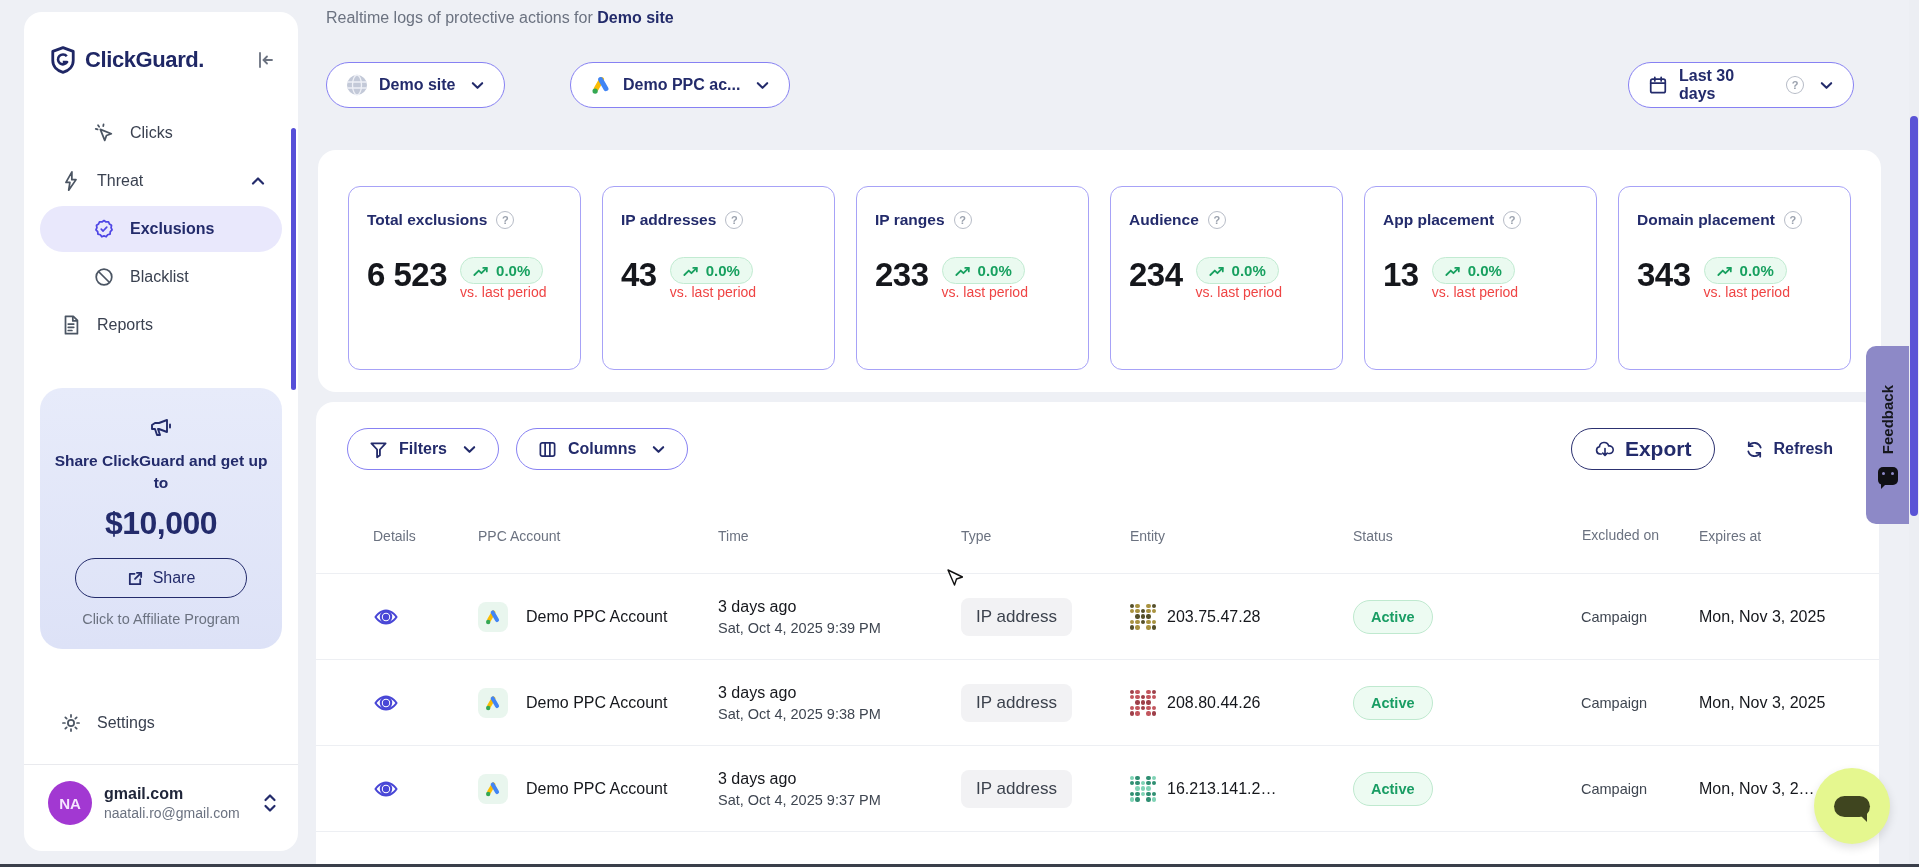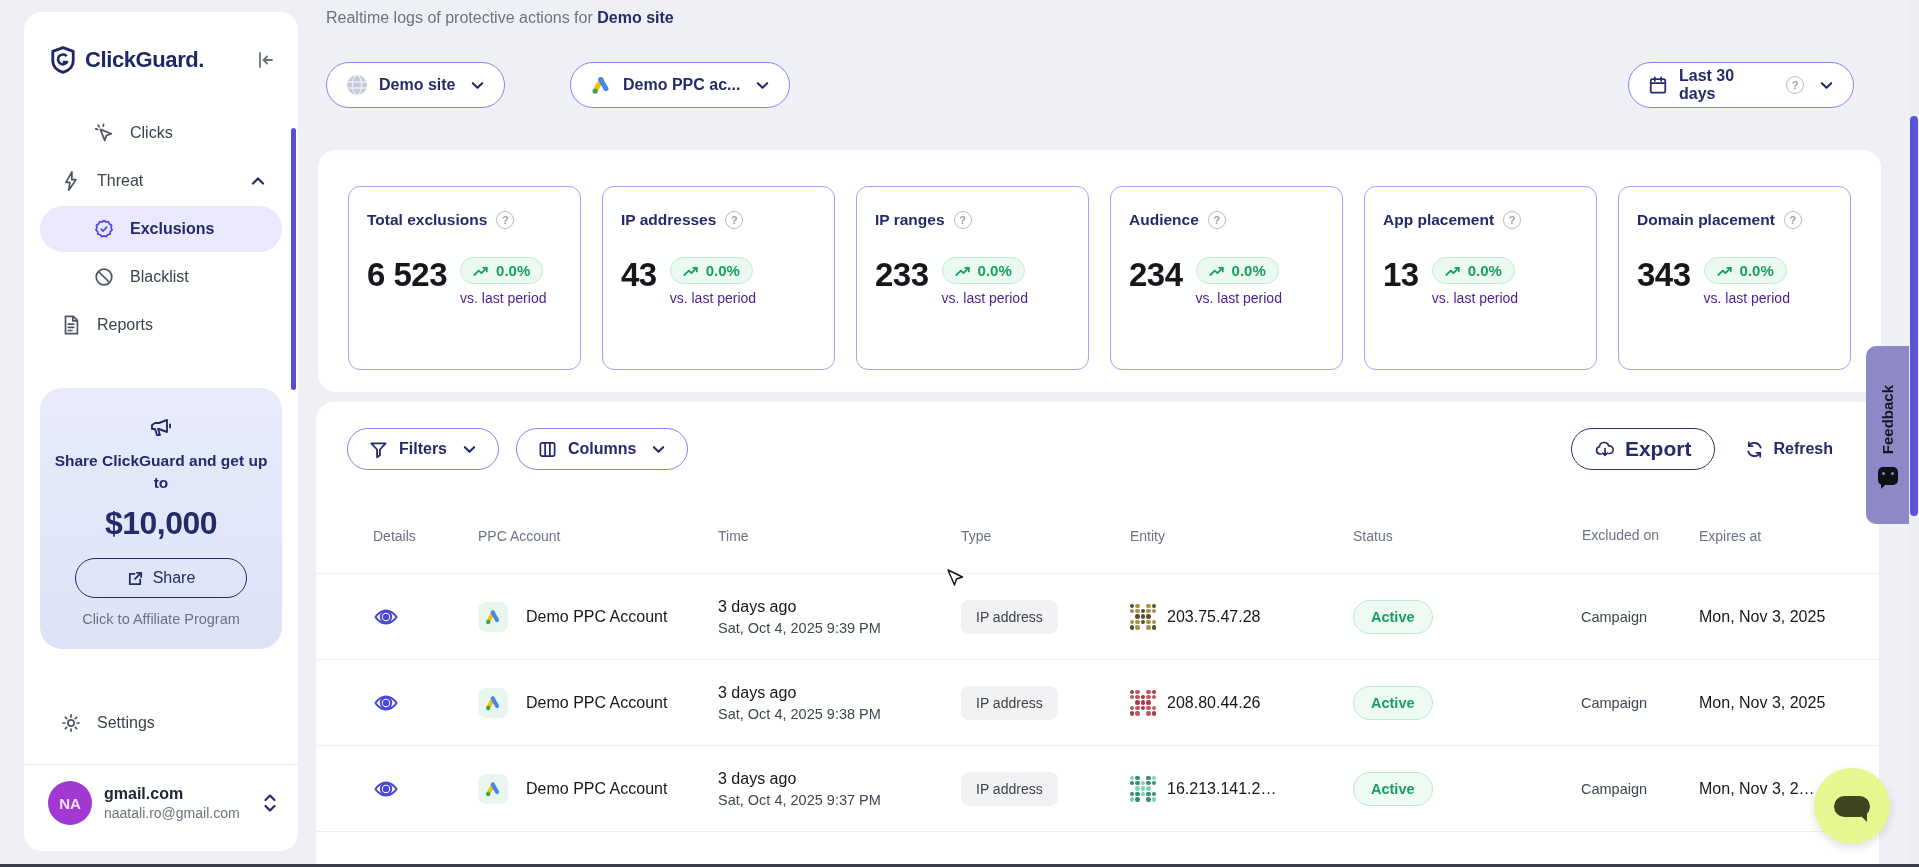--- a/index.html
+++ b/index.html
@@ -81,21 +81,21 @@
   }
   .cards { display:flex; gap:21px; padding:36px 30px; }
   .card { flex:1; border:1.5px solid #a7a2f7; border-radius:12px; padding:24px 18px 18px; height:184px; }
   .card-title { font-size:15.5px; color:#232b6b; font-weight:600; display:flex; gap:9px; align-items:center; }
   .card-body { display:flex; align-items:flex-start; gap:13px; margin-top:28px; }
   .card-value { font-size:33px; font-weight:bold; color:#15171c; letter-spacing:-0.5px; line-height:1.1; }
   .trend-pill {
     background:#eafaf0; border:1px solid #c2ebd2; color:#17a05f; font-size:15px; font-weight:600;
     border-radius:999px; padding:4px 12px; display:inline-flex; gap:7px; align-items:center;
   }
-  .vs { color:#4c1d95; font-size:14px; margin-top:6px; }
+  .vs { color:#ef4444; font-size:14px; }
 
   
   .table-panel {
     position:absolute; left:316px; top:402px; width:1563px; height:465px;
     background:#fff; border-radius:18px 18px 0 0; overflow:hidden;
   }
   .toolbar { display:flex; align-items:center; padding:26px 46px 0 31px; }
   .tool-pill {
     height:42px; border:1.5px solid #8781f3; border-radius:999px; background:#fff;
     display:inline-flex; align-items:center; gap:11px; padding:0 21px;
@@ -114,21 +114,21 @@
   .thead { margin-top:28px; color:#6b7280; font-size:14px; height:76px; border-bottom:1px solid #edeff3; }
   .thead .hcell-wrap { width:78px; text-align:right; line-height:1.45; }
   .row { min-height:86px; border-bottom:1px solid #edeff3; }
   .row.partial { border-bottom:none; }
   .row.partial > *:not(.time-cell) { visibility:hidden; }
   .eye-btn { color:#4846d6; cursor:pointer; width:26px; }
   .acct-cell { display:flex; gap:18px; align-items:center; font-size:16px; color:#15171c; font-weight:500; }
   .ads-badge { width:30px; height:30px; border-radius:8px; background:#e9f6ee; display:flex; align-items:center; justify-content:center; }
   .time-rel { font-size:16px; color:#15171c; font-weight:500; }
   .time-abs { font-size:14.5px; color:#3f4651; margin-top:4px; }
-  .type-chip { display:inline-block; background:#f2f2f4; border-radius:8px; padding:9px 15px; font-size:14px; color:#3c424d; }
+  .type-chip { display:inline-block; background:#f2f2f4; border-radius:8px; padding:9px 15px; font-size:17px; color:#3c424d; }
   .entity-cell { display:flex; gap:11px; align-items:center; font-size:16px; color:#15171c; font-weight:500; }
   .identicon { width:26px; height:26px; display:grid; grid-template-columns:repeat(5,1fr); grid-template-rows:repeat(5,1fr); gap:1px; flex:none; }
   .identicon i { border-radius:50%; }
   .status-chip {
     display:inline-flex; background:#edfbf2; border:1px solid #bfe9cf; border-radius:999px;
     padding:8px 17px; color:#199d64; font-size:14.5px; font-weight:600;
   }
   .excl-cell { font-size:14.5px; color:#3f4651; }
   .expires-cell { font-size:16px; color:#15171c; font-weight:500; }
 

